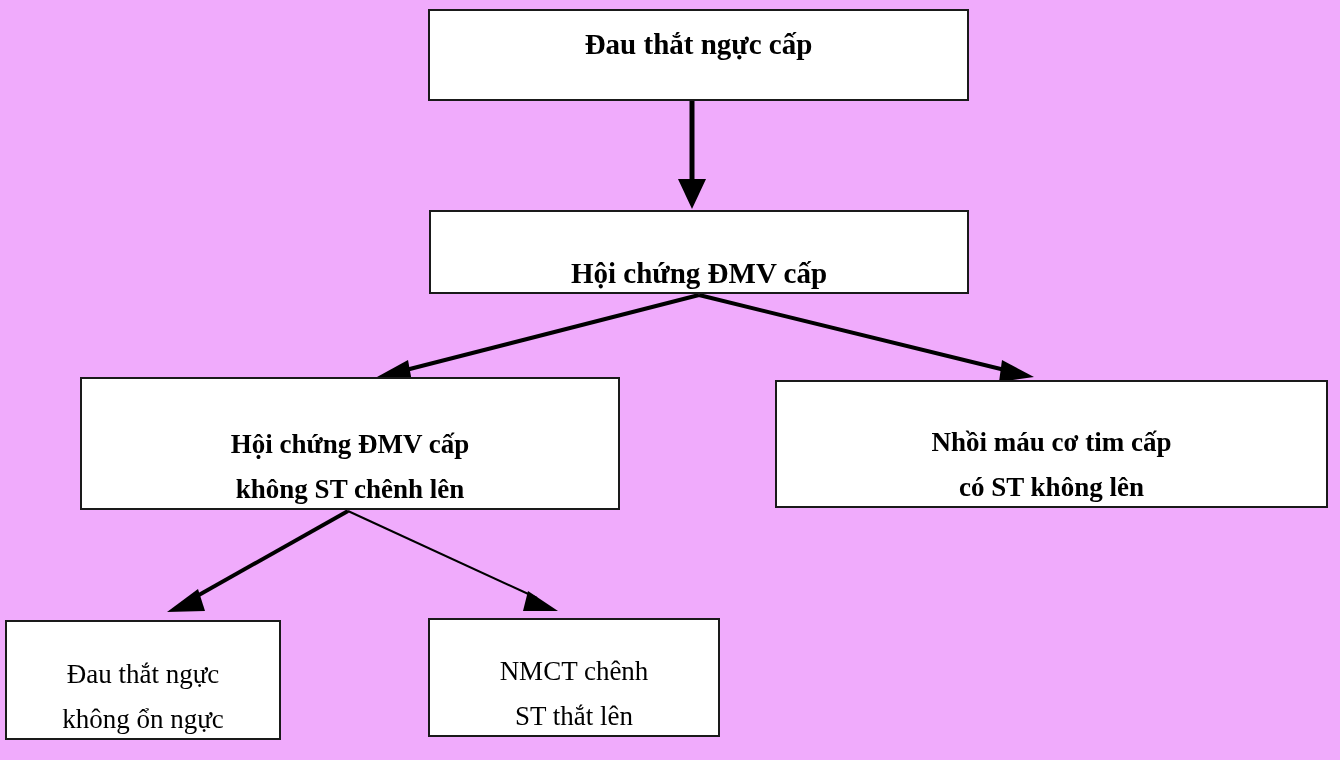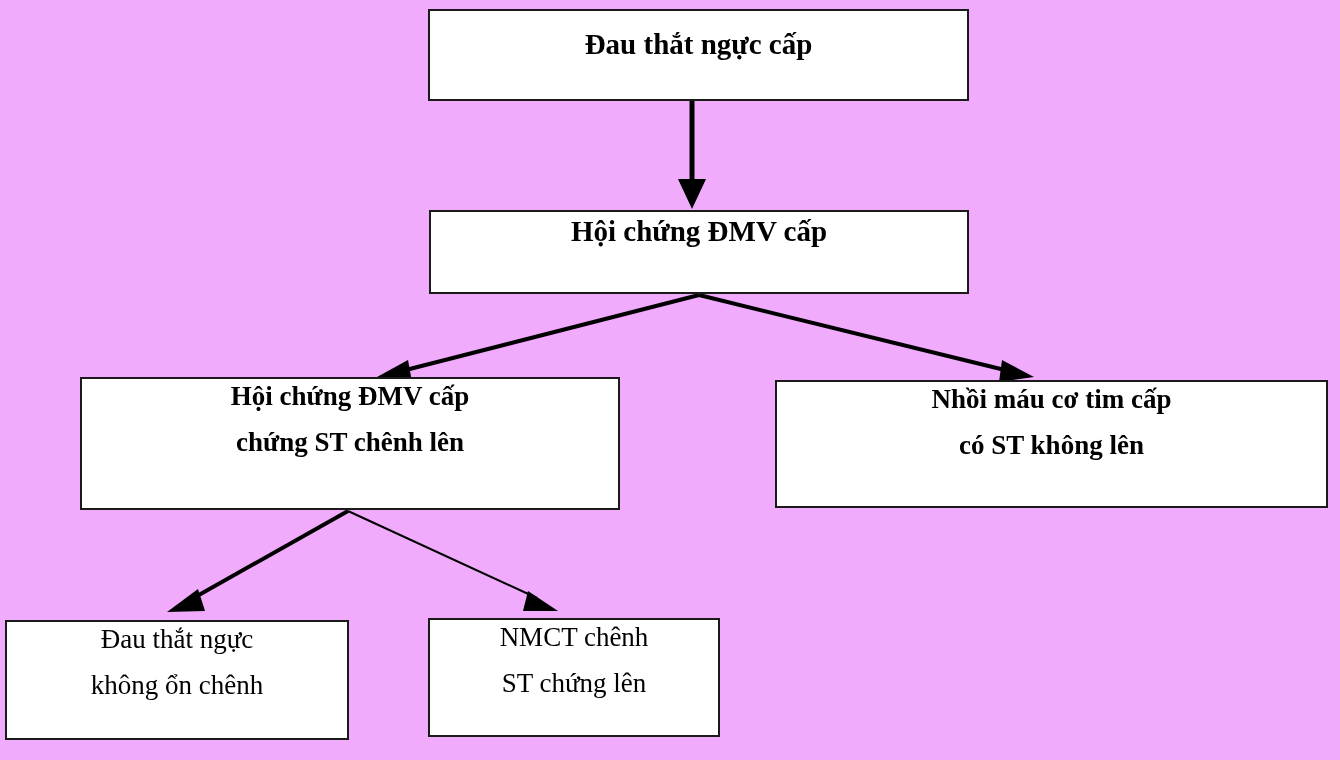--- a/index.html
+++ b/index.html
@@ -24,21 +24,21 @@
     pointer-events: none;
   }
   .node {
     position: absolute;
     box-sizing: border-box;
     border: 2px solid #1a1a1a;
     background: #ffffff;
     display: flex;
     flex-direction: column;
     align-items: center;
-    justify-content: flex-start;
+    justify-content: flex-end;
     text-align: center;
     color: #000000;
     line-height: 1.32;
     z-index: 2;
   }
   .node .line {
     display: block;
     white-space: nowrap;
   }
   .node.bold {
@@ -61,21 +61,21 @@
   }
   #node-nste-acs {
     left: 80px;   top: 377px; width: 540px; height: 133px;
     font-size: 27px;
   }
   #node-stemi {
     left: 775px;  top: 380px; width: 553px; height: 128px;
     font-size: 27px;
   }
   #node-unstable-angina {
-    left: 5px;    top: 620px; width: 344px; height: 120px;
+    left: 5px;    top: 620px; width: 276px; height: 120px;
     font-size: 27px;
   }
   #node-nstemi {
     left: 428px;  top: 618px; width: 292px; height: 119px;
     font-size: 27px;
   }
   #node-nste-acs .line + .line,
   #node-stemi .line + .line,
   #node-unstable-angina .line + .line,
   #node-nstemi .line + .line {
@@ -118,31 +118,31 @@
   <div class="node bold" id="node-acute-chest-pain">
     <span class="line">Đau thắt ngực cấp</span>
   </div>
 
   <div class="node bold" id="node-acs">
     <span class="line">Hội chứng ĐMV cấp</span>
   </div>
 
   <div class="node bold" id="node-nste-acs">
     <span class="line">Hội chứng ĐMV cấp</span>
-    <span class="line">chứng ST chênh lên</span>
+    <span class="line">không ST chênh lên</span>
   </div>
 
   <div class="node bold" id="node-stemi">
     <span class="line">Nhồi máu cơ tim cấp</span>
     <span class="line">có ST không lên</span>
   </div>
 
   <div class="node plain" id="node-unstable-angina">
     <span class="line">Đau thắt ngực</span>
-    <span class="line">không ổn chênh</span>
+    <span class="line">không ổn ngực</span>
   </div>
 
   <div class="node plain" id="node-nstemi">
     <span class="line">NMCT chênh</span>
-    <span class="line">ST chứng lên</span>
+    <span class="line">ST thắt lên</span>
   </div>
 
 </div>
 
 </body></html>

